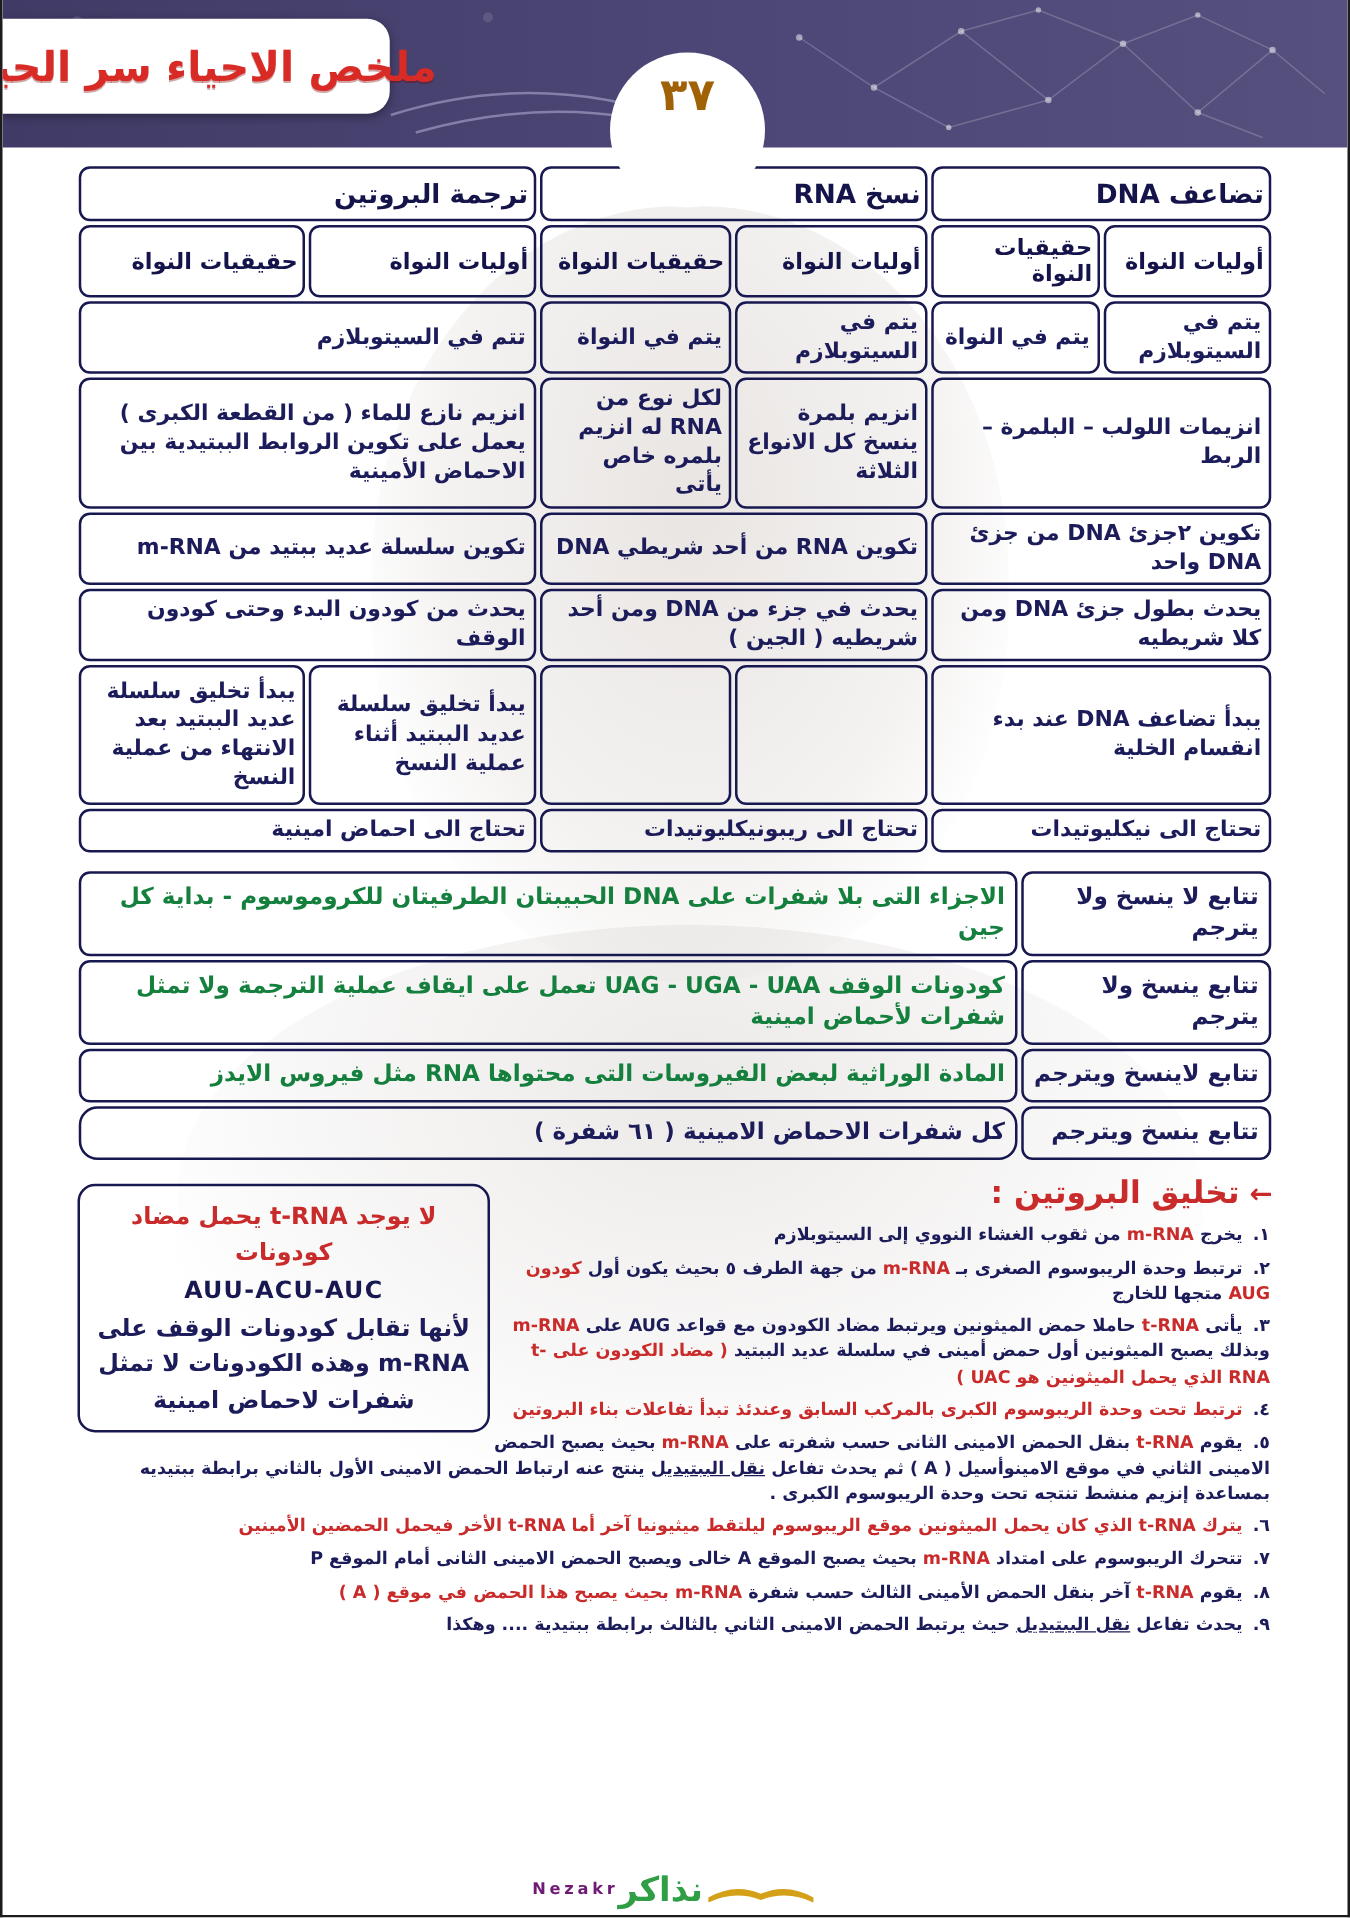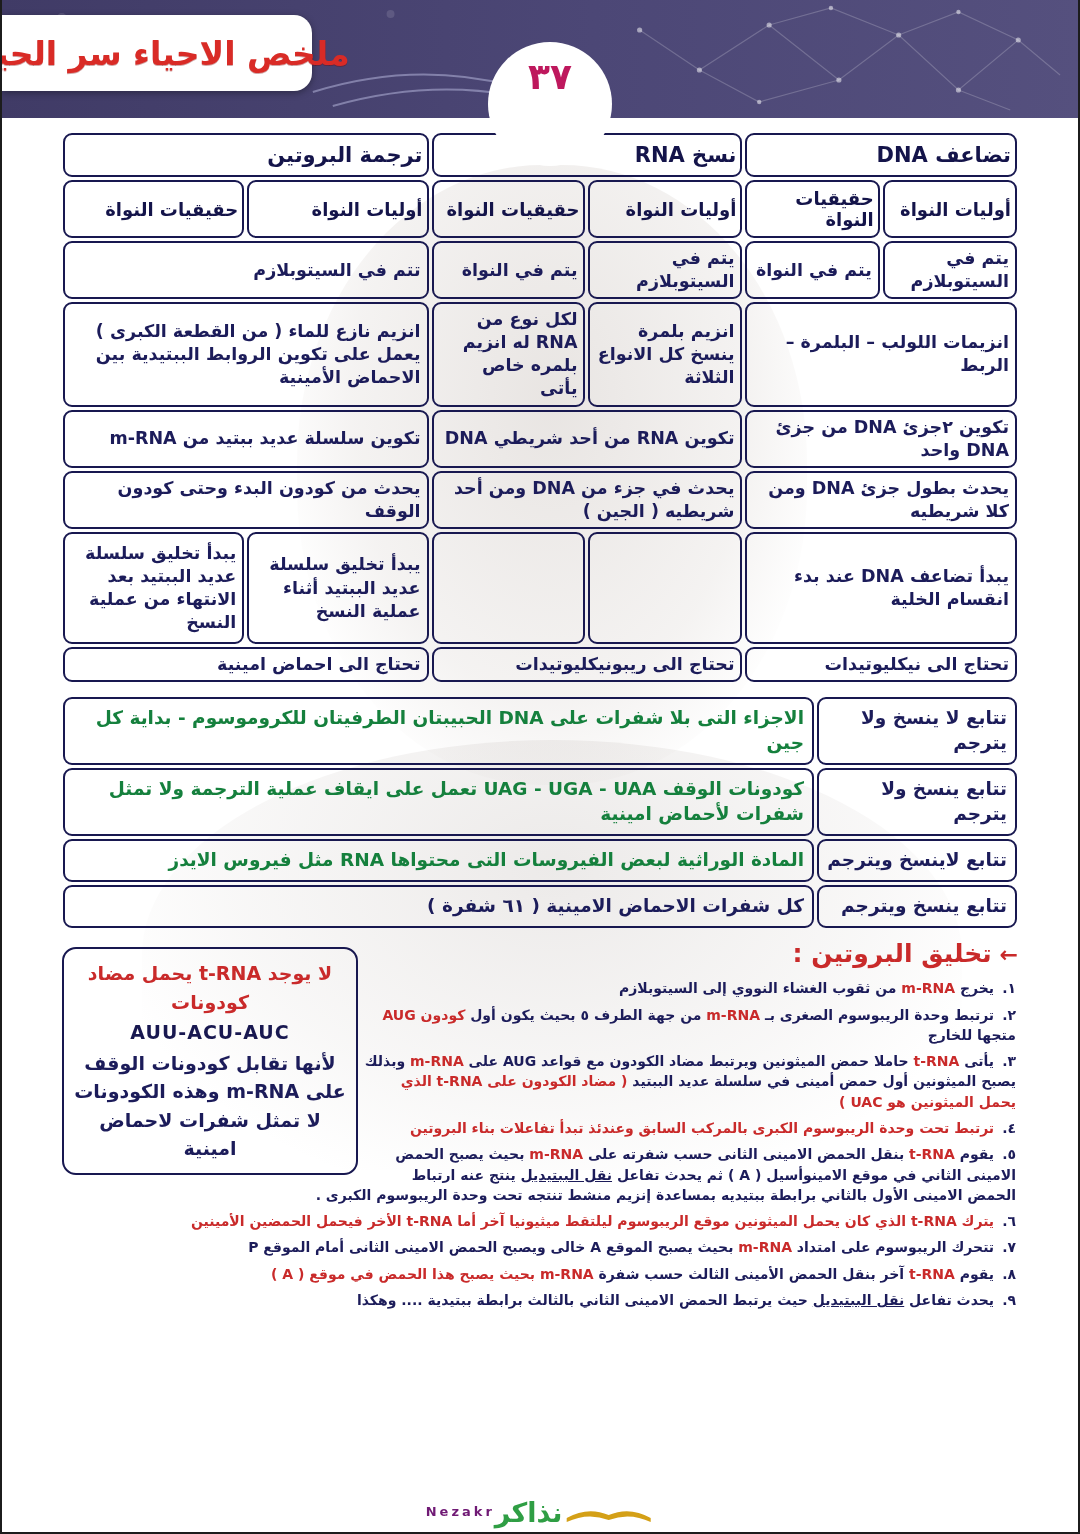--- a/index.html
+++ b/index.html
@@ -10,21 +10,21 @@
   
   .banner{position:relative;height:118px;background:linear-gradient(90deg,#403b66,#4c4776 55%,#55507e);overflow:hidden;}
   .net{position:absolute;inset:0;width:100%;height:100%;}
   .title-box{position:absolute;top:15px;left:0;width:310px;height:76px;background:#fff;
              border-radius:0 18px 18px 0;display:flex;align-items:center;justify-content:center;
              box-shadow:0 2px 7px rgba(0,0,0,.35);}
   .title-box span{color:#d92b26;font-weight:bold;font-size:33px;white-space:nowrap;
                   text-shadow:0 1px 0 rgba(120,0,0,.35);}
   .num-blob{position:absolute;top:42px;left:486px;width:124px;height:124px;background:#fff;border-radius:50%;
             display:flex;align-items:flex-start;justify-content:center;z-index:2;}
-  .num-blob span{font-size:36px;font-weight:bold;color:#be185d;margin-top:14px;}
+  .num-blob span{font-size:36px;font-weight:bold;color:#a16207;margin-top:14px;}
 
   
   .face,.shoulders{position:absolute;z-index:0;pointer-events:none;}
   .face{top:165px;left:295px;width:510px;height:620px;border-radius:48%;
         background:radial-gradient(ellipse at 50% 38%,rgba(180,168,160,.30),rgba(180,168,160,.14) 55%,transparent 78%);}
   .shoulders{top:740px;left:140px;width:820px;height:430px;border-radius:50% 50% 0 0;
         background:radial-gradient(ellipse at 50% 30%,rgba(170,160,155,.22),rgba(170,160,155,.08) 55%,transparent 80%);}
 
   
   .content{position:relative;z-index:1;padding:12px 58px 0 58px;}
@@ -35,28 +35,28 @@
   .t1 th{color:#14144a;}
   .t1 .ghead th{font-size:21px;padding:8px 4px;}
   .t1 .shead th{font-size:18px;padding:6px 4px;}
   .t1 td{font-size:17.5px;font-weight:bold;color:#1c1c5a;line-height:1.32;}
   .t1 .timing td{padding:8px 6px;}
 
   .t2{margin-top:9px;}
   .t2 td{font-size:18.5px;font-weight:bold;line-height:1.35;padding:7px 8px;}
   .t2 .lbl{color:#1c1c5a;}
   .red{color:#15803d;}
-  .dark{color:#1c1c5a;}
+  .dark{color:#1c1c5a;border-radius:15px;}
 
   .sec-head{font-size:25px;font-weight:bold;color:#c92a2a;margin:8px 2px 2px;text-align:right;}
   .sec-head .mark{display:inline-block;margin-inline-end:8px;font-size:22px;color:#c92a2a;}
 
   .steps-wrap{margin-top:2px;}
   .steps-wrap::after{content:"";display:block;clear:both;}
-  .note{float:left;width:296px;border:2.5px solid #181850;border-radius:14px;
+  .note{float:left;width:330px;border:2.5px solid #181850;border-radius:14px;
         padding:10px 10px;margin:8px 2px 10px 2px;text-align:center;
         font-weight:bold;font-size:19px;line-height:1.5;box-sizing:border-box;}
   .steps{padding:2px 4px 0 4px;}
   .step{margin:6px 0;font-size:14px;font-weight:bold;line-height:1.45;text-align:right;}
   .step .num{color:#1c1c5a;margin-inline-end:8px;}
   .sd{color:#1c1c5a;}
   .sr{color:#c92a2a;}
   .su{color:#1c1c5a;text-decoration:underline;}
   .sb{display:block;color:#181850;margin:2px 0;letter-spacing:1px;}
 

